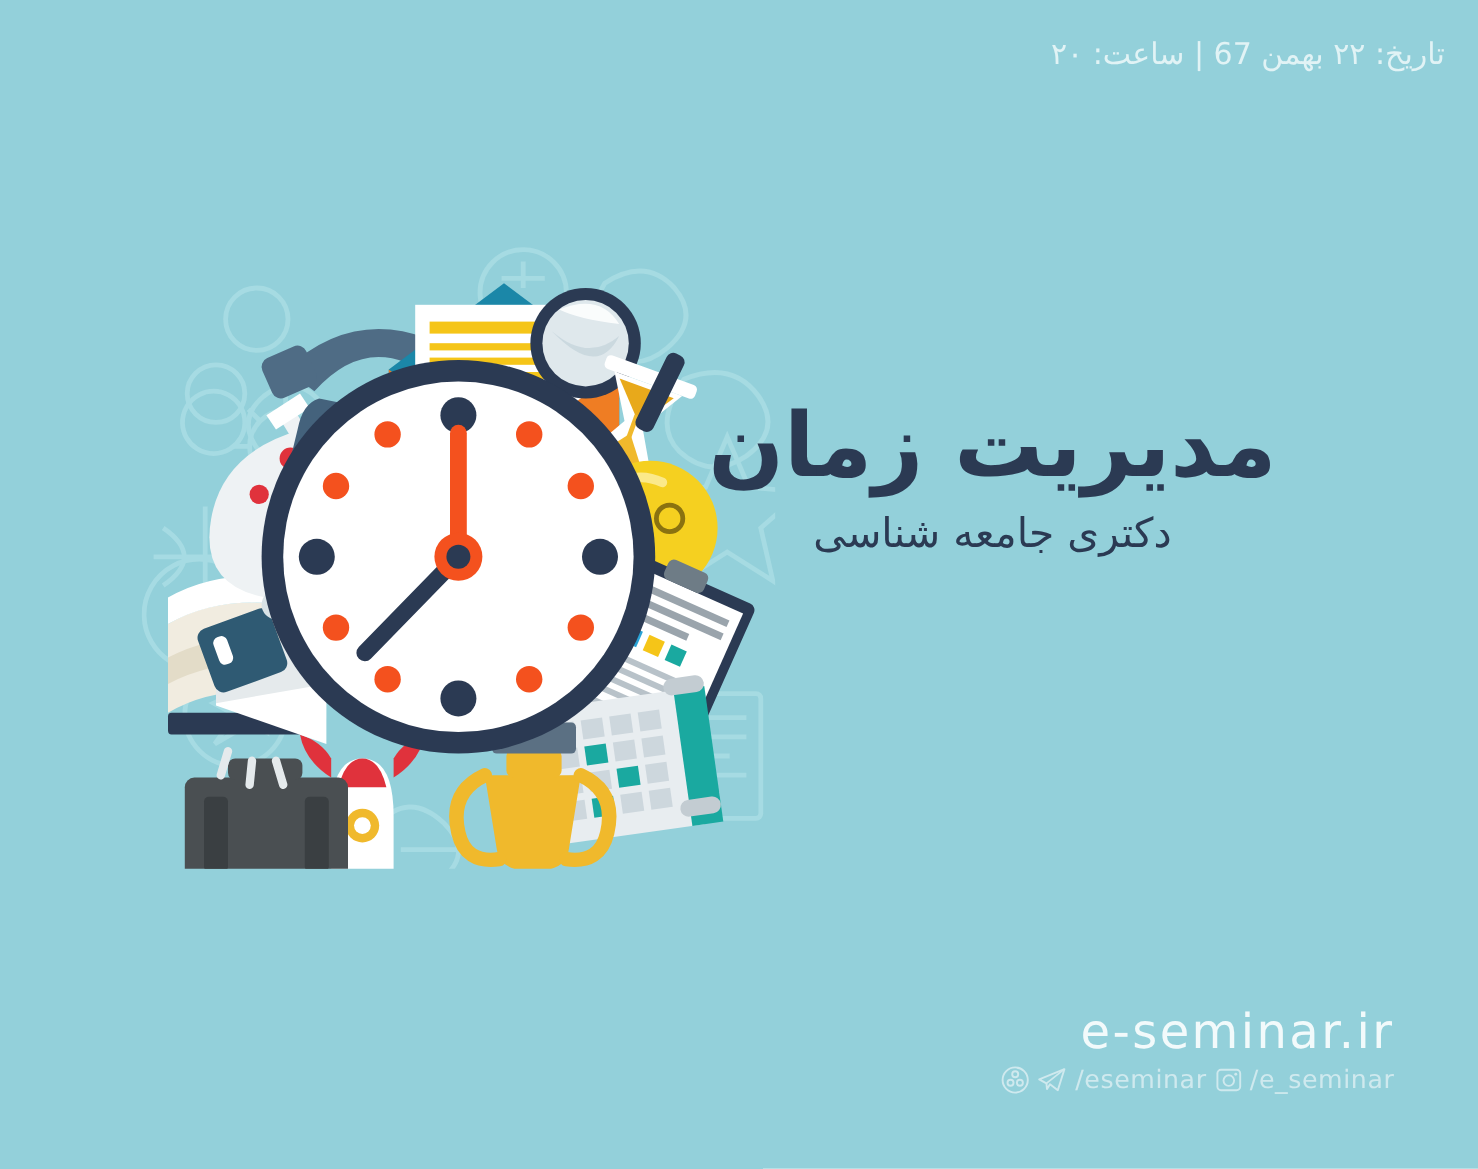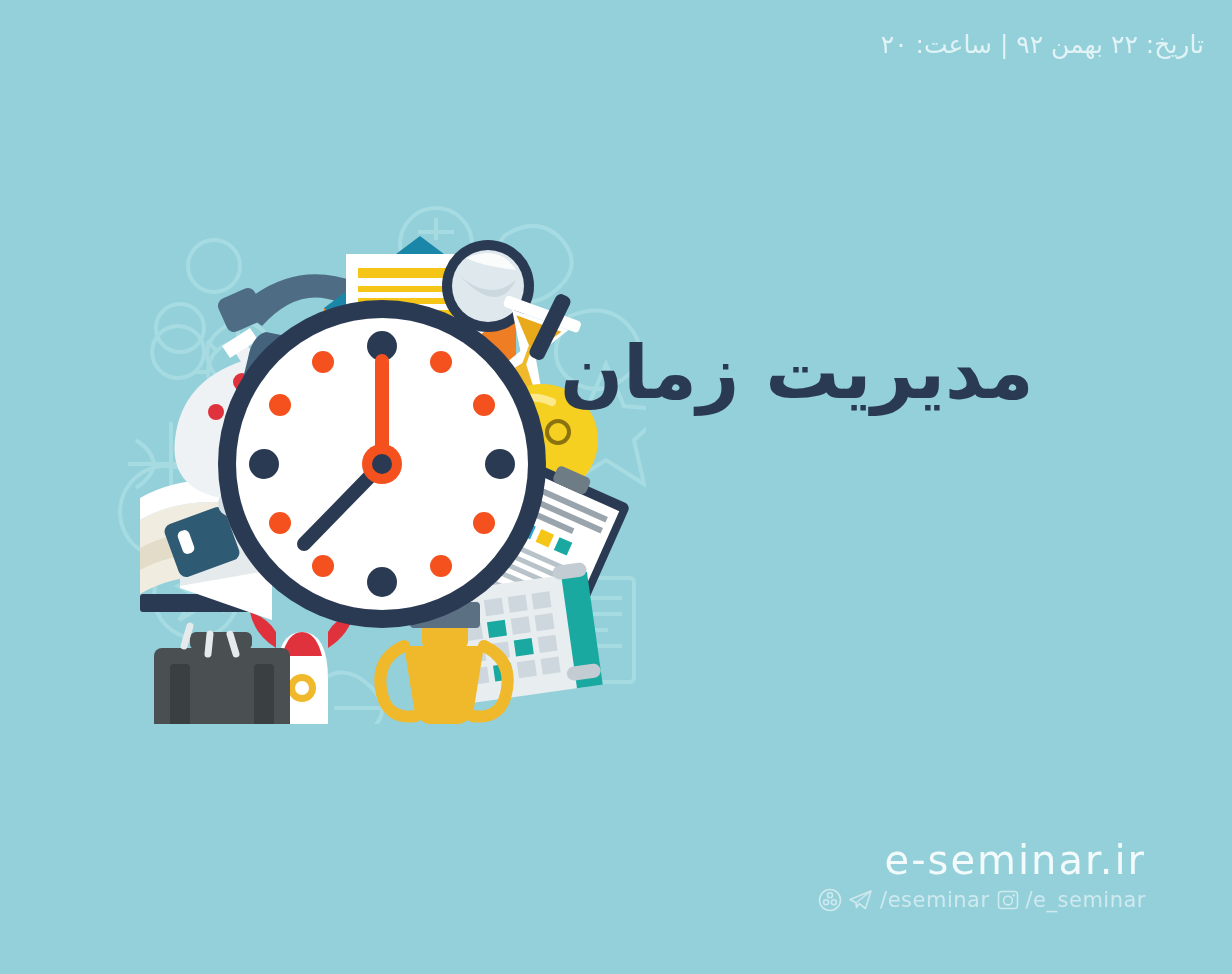--- a/index.html
+++ b/index.html
@@ -45,24 +45,24 @@
     left: 118px;
     top: 196px;
     width: 528px;
     height: 528px;
   }
   #illustration svg { display: block; width: 100%; height: 100%; }
 
   
   #title-block {
     position: absolute;
-    right: 112px;
+    right: 125px;
     top: 330px;
     width: 560px;
-    text-align: left;
+    text-align: center;
     direction: rtl;
   }
   #main-title {
     color: #2b3a53;
     font-size: 74px;
     font-weight: bold;
     line-height: 1.15;
     margin: 0;
     letter-spacing: -1px;
   }
@@ -76,21 +76,21 @@
   #credential-line {
     color: #2b3a53;
     font-size: 34px;
     line-height: 1.35;
     margin: 8px 0 0 0;
   }
 
   
   #brand-block {
     position: absolute;
-    right: 86px;
+    right: 70px;
     bottom: 62px;
     text-align: right;
     direction: ltr;
   }
   #brand-url {
     color: #f2fafb;
     font-size: 40px;
     letter-spacing: 2px;
     line-height: 1.1;
     font-family: "DejaVu Sans", "Liberation Sans", sans-serif;
@@ -118,21 +118,21 @@
     height: 160px;
   }
   #logo-block svg { display: block; width: 100%; height: 100%; }
 </style>
 </head>
 <body>
 
 <div id="slide">
 
   <div id="header-bar">
-    <span id="header-date-time">تاریخ: ۲۲ بهمن ۹۲ | ساعت: ۲۰</span>
+    <span id="header-date-time">تاریخ: ۲۲ بهمن 67 | ساعت: ۲۰</span>
   </div>
 
   <div id="illustration">
     <svg viewBox="0 0 528 528" xmlns="http://www.w3.org/2000/svg">
       <defs>
         <clipPath id="faceClip">
             <circle cx="264" cy="268" r="146"></circle>
           </clipPath>
       </defs>
 
@@ -363,20 +363,21 @@
         <rect x="257" y="158" width="14" height="118" rx="7" fill="#f4511e"></rect>
         <path d="M264 268 L186 348" stroke="#2b3a53" stroke-width="14" stroke-linecap="round"></path>
         <circle cx="264" cy="268" r="20" fill="#f4511e"></circle>
         <circle cx="264" cy="268" r="10" fill="#2b3a53"></circle>
       </g>
     </svg>
   </div>
 
   <div id="title-block">
     <h1 id="main-title">مدیریت زمان</h1>
+    <p id="credential-line">دکتری جامعه شناسی</p>
   </div>
 
   <div id="brand-block">
     <div id="brand-url">e-seminar.ir</div>
     <div id="social-row">
       <span class="social-ico">
         <svg width="24" height="24" viewBox="0 0 24 24">
           <circle cx="12" cy="12" r="10.5" fill="none" stroke="#cfe9ee" stroke-width="1.6"></circle>
           <circle cx="12" cy="7.2" r="2.5" fill="none" stroke="#cfe9ee" stroke-width="1.6"></circle>
           <circle cx="8.1" cy="14.3" r="2.5" fill="none" stroke="#cfe9ee" stroke-width="1.6"></circle>

